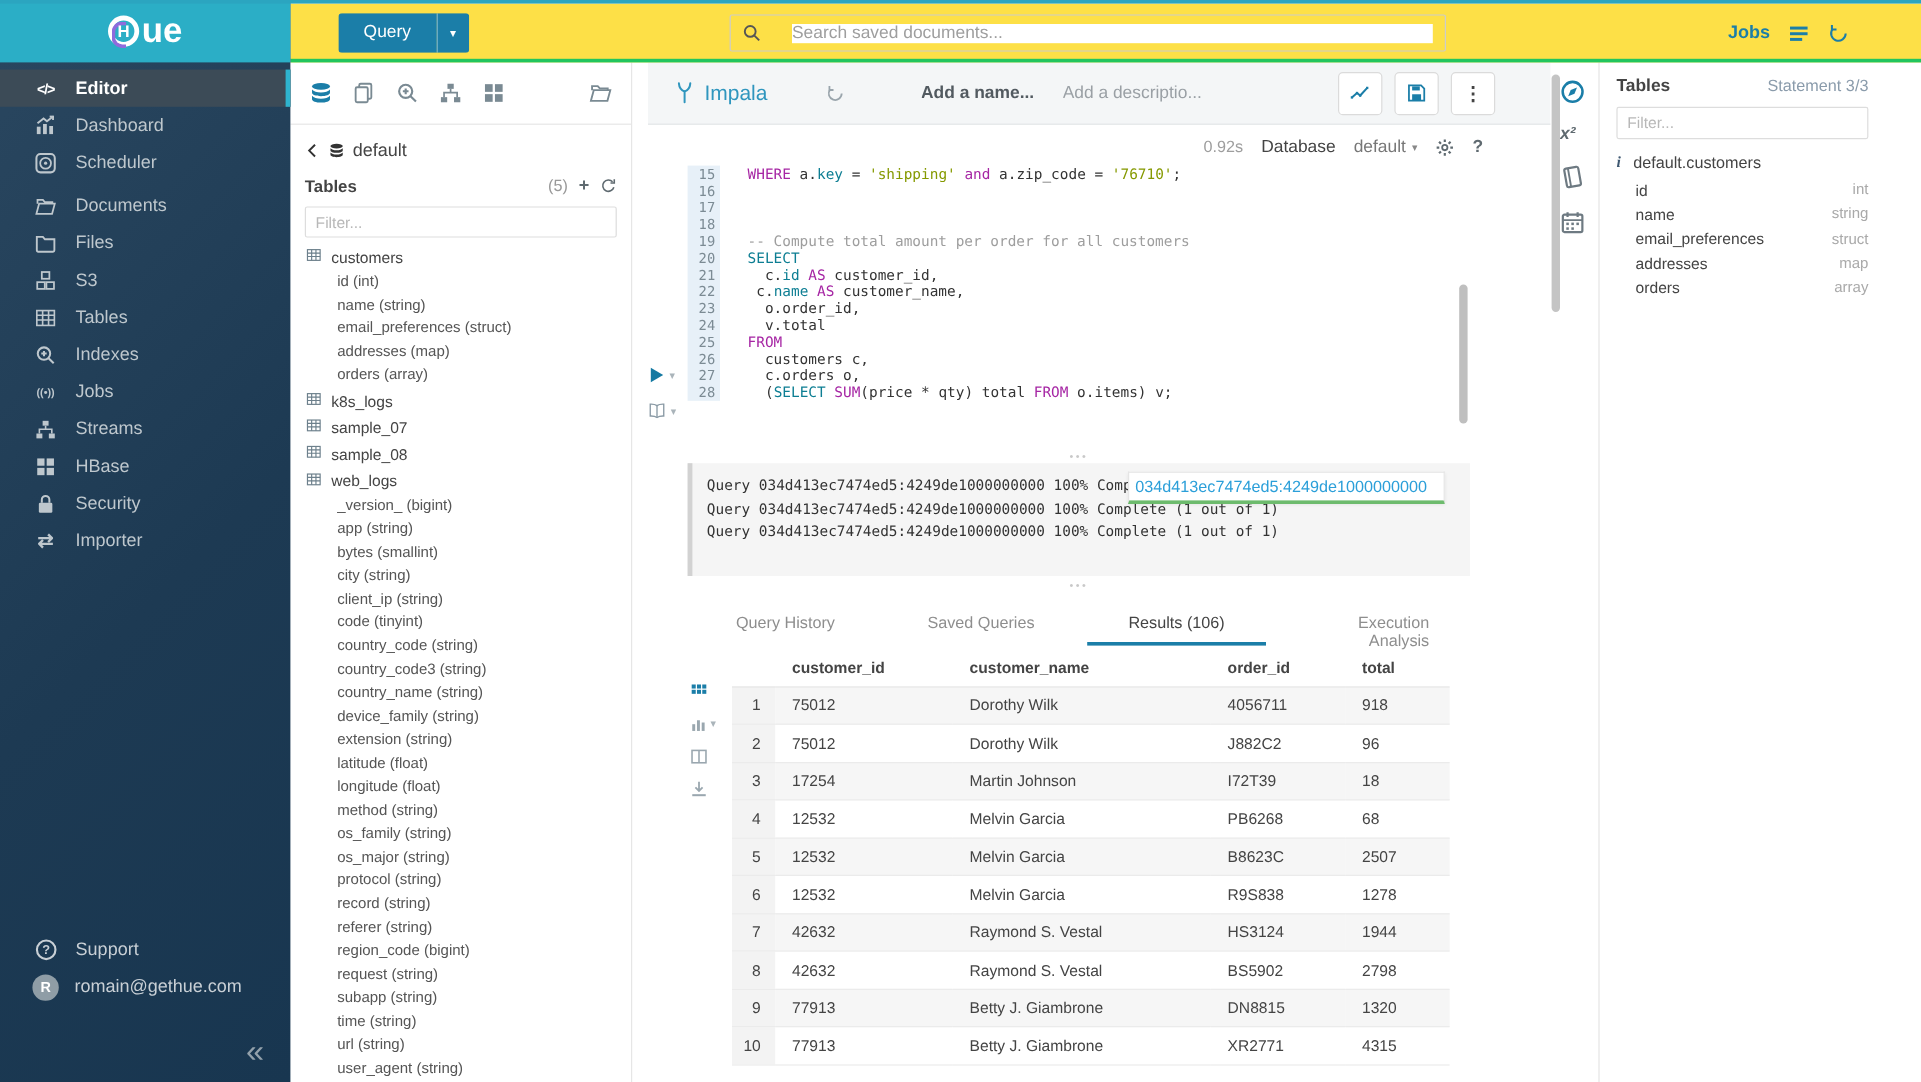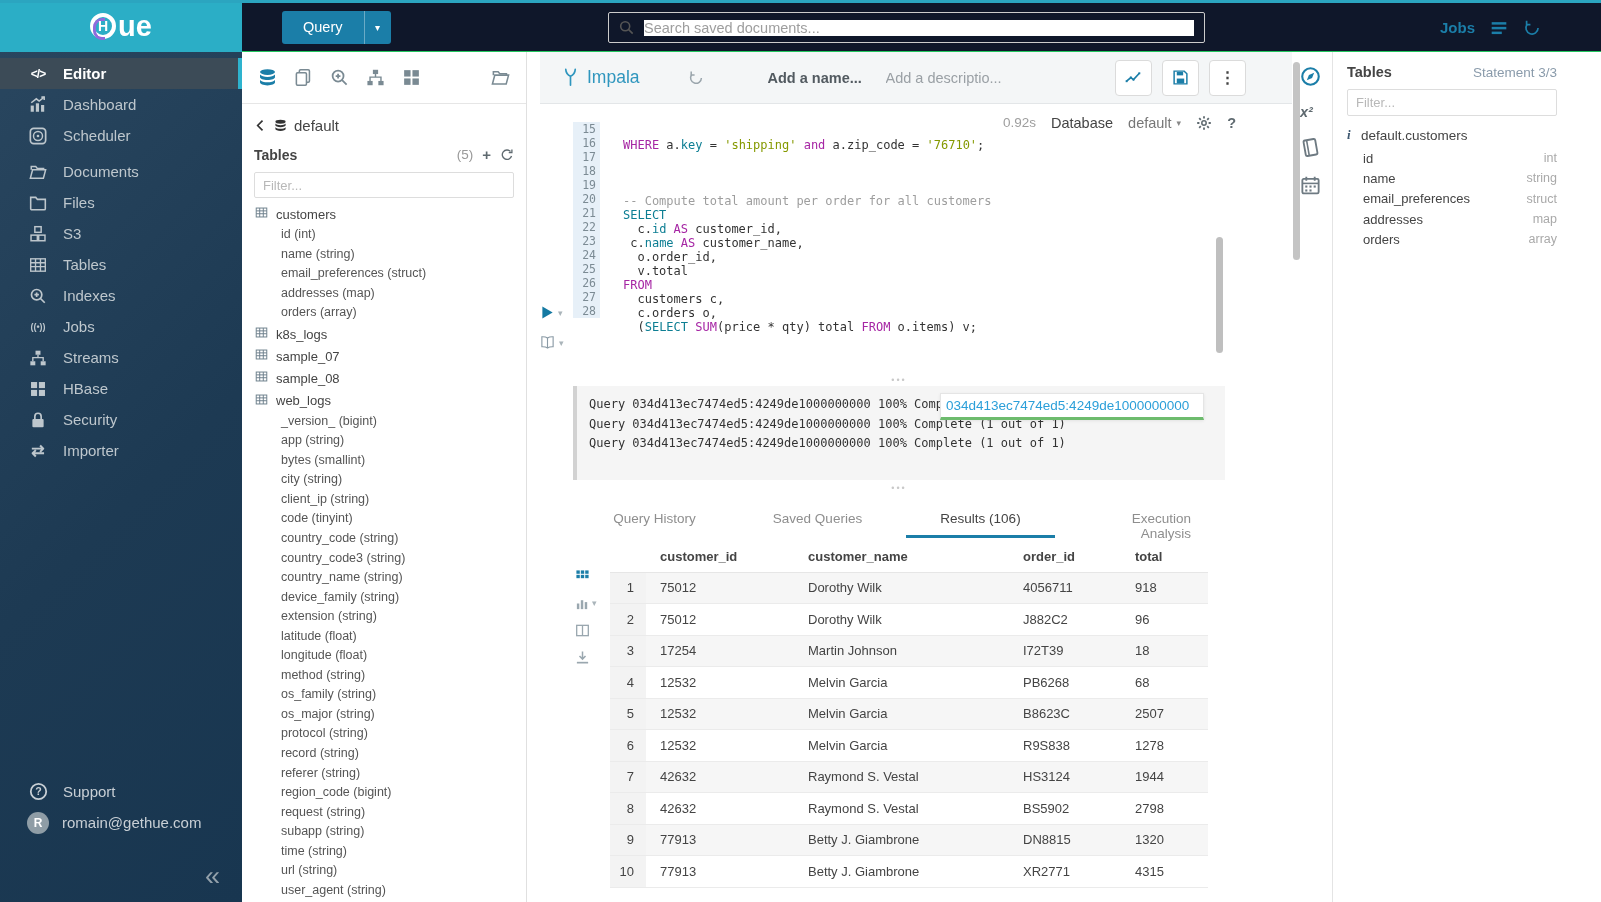--- a/index.html
+++ b/index.html
@@ -32,29 +32,29 @@
   .gi-jobs { font-size:9px; letter-spacing:0; font-weight:bold; }
   .gi-importer { font-size:16px; font-weight:bold; }
   .side-footer { position:absolute; left:0; right:0; bottom:64px; }
   .foot-row { height:31px; display:flex; align-items:center; padding-left:26px; color:#C8CFD5; font-size:15px; cursor:pointer; }
   .foot-row .nav-icon svg { width:19px; height:19px; }
   .avatar { width:22px; height:22px; border-radius:50%; background:#8F9DA6; color:#fff; font-size:12px;
     font-weight:bold; display:flex; align-items:center; justify-content:center; margin-right:13px; margin-left:1px; }
   .collapse-btn { position:absolute; right:22px; bottom:12px; color:#93A1AB; font-size:27px; cursor:pointer; line-height:27px; }
 
   
-  .topbar { position:absolute; left:242px; top:3px; right:0; height:49px; background:#0f172a;
-    border-bottom:1px solid #22c55e; z-index:4; }
+  .topbar { position:absolute; left:242px; top:3px; right:0; height:49px; background:#fde047;
+    border-bottom:3px solid #22c55e; z-index:4; }
   .query-btn { position:absolute; left:40px; top:8px; height:33px; display:flex; cursor:pointer;
     border-radius:3px; overflow:hidden; }
   .query-main { background:#1B7EA8; color:#fff; font-size:14.5px; padding:0 21px; line-height:33px; }
   .query-caret { background:#1B7EA8; width:27px; border-left:1px solid rgba(255,255,255,.35); color:#fff;
     display:flex; align-items:center; justify-content:center; font-size:10px; }
   .search-box { position:absolute; left:366px; top:9px; width:597px; height:31px; border:1px solid #CCC;
-    border-radius:2px; display:flex; align-items:center; padding:0 10px; gap:10px; color:#555; }
+    border-radius:2px; display:flex; align-items:center; padding:0 10px; gap:26px; color:#555; }
   .search-box svg { width:15px; height:15px; flex:none; }
   .search-box input { border:none; outline:none; flex:1; font-size:14.5px; font-family:inherit; color:#444; }
   .search-box input::placeholder { color:#9E9E9E; }
   .topbar-right { position:absolute; right:60px; top:0; height:49px; display:flex; align-items:center; gap:15px; color:#1B7EA8; }
   .jobs-label { font-size:15px; font-weight:bold; cursor:pointer; }
   .tb-icon { cursor:pointer; display:flex; }
   .tb-icon svg { width:18px; height:18px; }
 
   
   .left-assist { position:absolute; left:242px; top:52px; width:285px; bottom:0; background:#fff;
@@ -110,21 +110,21 @@
     justify-content:flex-end; padding-right:56px; gap:15px; }
   .duration { color:#9E9E9E; font-size:13.5px; }
   .db-label { color:#444; font-size:14.5px; font-weight:500; }
   .db-select { color:#777; font-size:14.5px; display:flex; align-items:center; gap:5px; cursor:pointer; }
   .db-select .caret { font-size:9px; color:#888; }
   .sub-icon { color:#5F6A70; display:flex; cursor:pointer; }
   .sub-icon svg { width:16px; height:16px; }
   .help-icon { color:#5F6A70; font-size:14.5px; font-weight:bold; cursor:pointer; }
 
   
-  .code-gutter { position:absolute; left:46px; top:70px; width:27px; background:#E7F0F8; }
+  .code-gutter { position:absolute; left:46px; top:86px; width:27px; background:#E7F0F8; }
   .gut-line { height:14px; line-height:14px; font-family:"DejaVu Sans Mono", monospace; font-size:11.5px;
     color:#7C8B94; text-align:right; padding-right:4px; }
   .code-lines { position:absolute; left:73px; top:86px; right:24px; }
   .code-line { height:14px; line-height:14px; font-family:"DejaVu Sans Mono", monospace; font-size:12px;
     white-space:pre; color:#333; padding-left:23px; }
   .tk-p { color:#A626A4; } .tk-t { color:#0D7E93; } .tk-s { color:#859900; }
   .tk-c { color:#9E9E9E; } .tk-n { color:#333; }
   .margin-btn { position:absolute; display:flex; align-items:center; gap:3px; cursor:pointer; }
   .play-btn { left:13px; top:253px; color:#1479A2; }
   .play-btn svg { width:15px; height:15px; }

